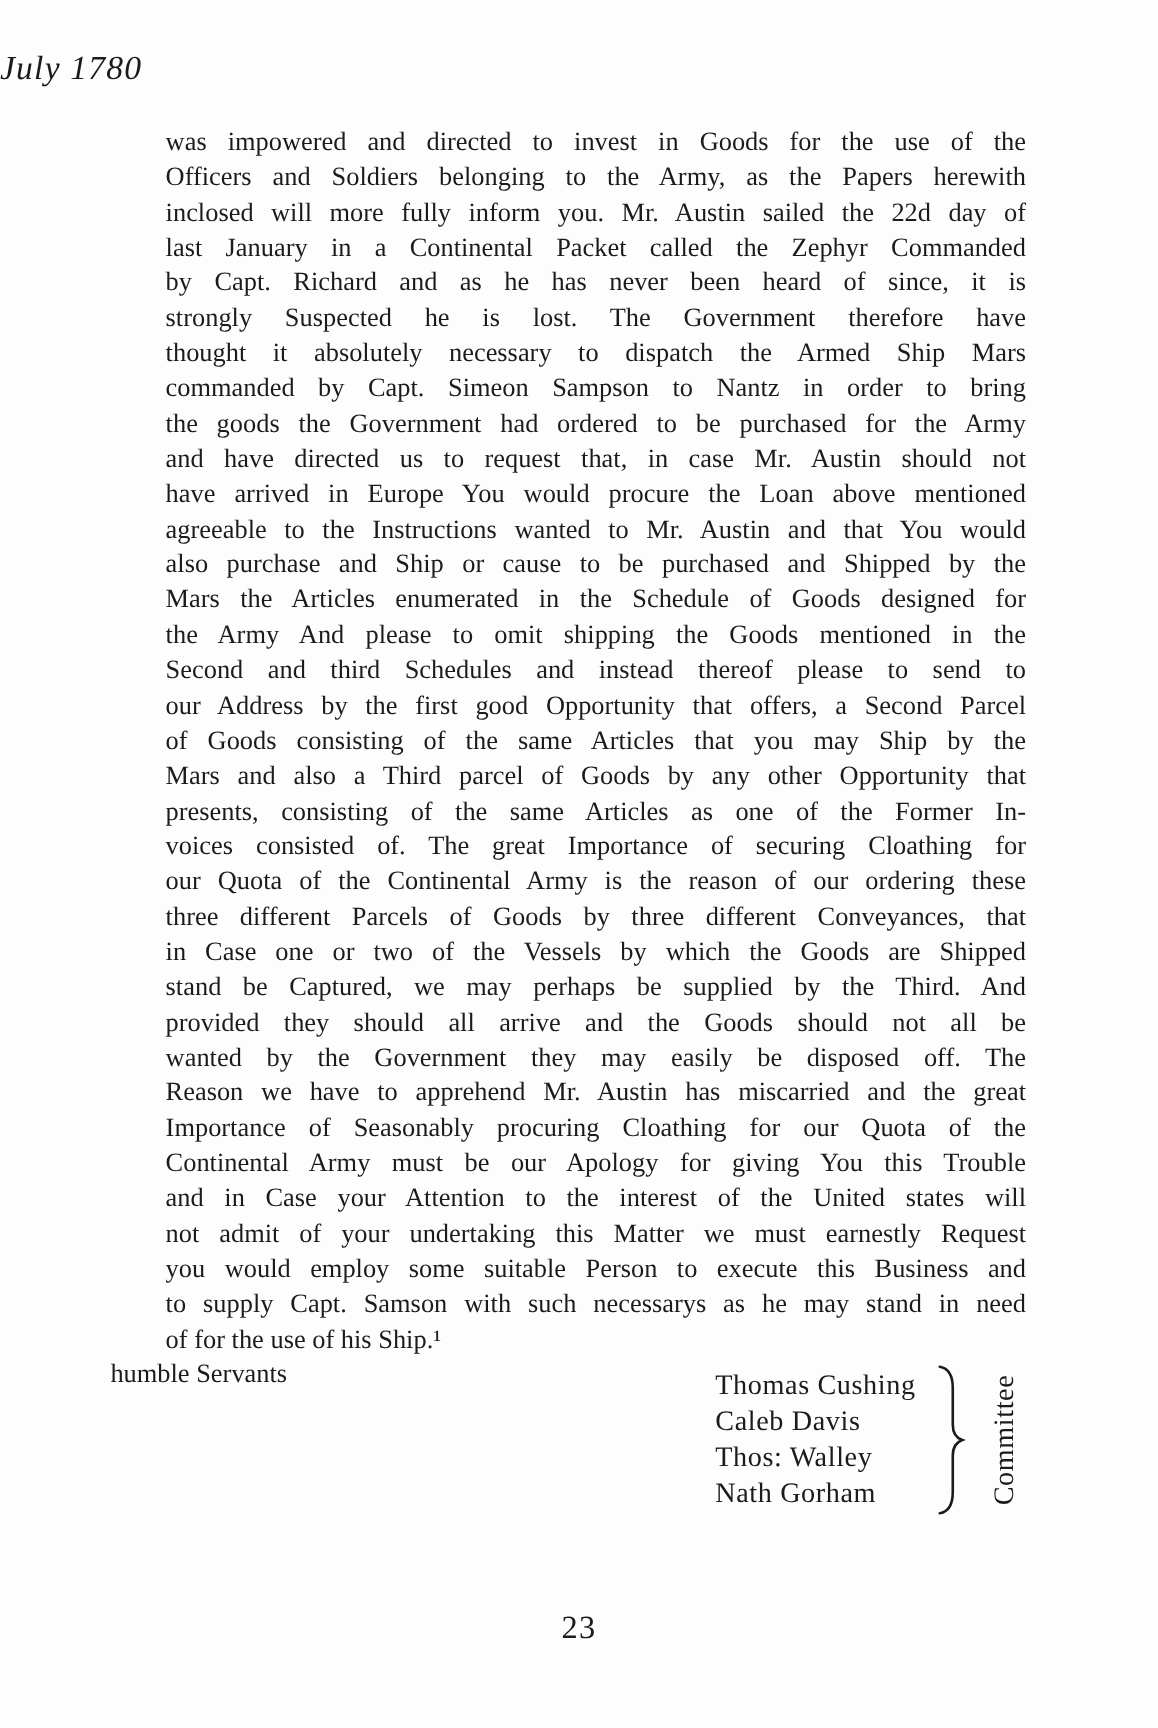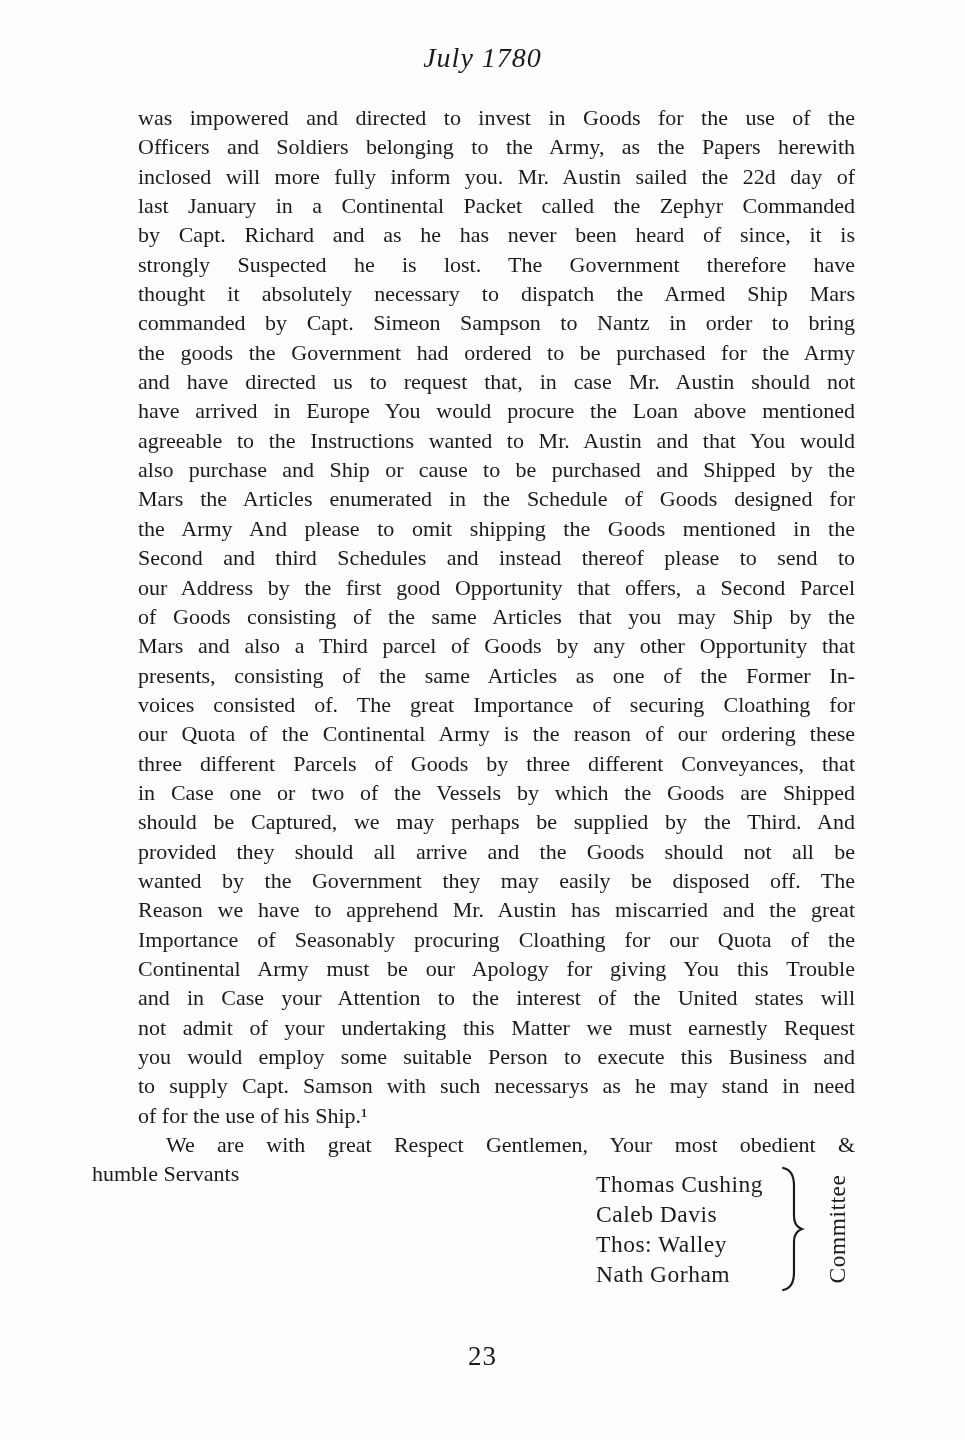--- a/index.html
+++ b/index.html
@@ -13,21 +13,21 @@
     width:965px;height:1440px;
     margin:0 auto;
     background:var(--bg);
     color:var(--text);
     font-family:"Liberation Serif","DejaVu Serif",serif;
     overflow:hidden;
   }
   .heading{
     position:absolute;
     top:42px;left:0;width:100%;
-    text-align:center;
+    text-align:left;
     font-style:italic;
     font-size:28px;
     letter-spacing:1px;
   }
   .body-block{
     position:absolute;
     left:92px;top:103px;width:763px;
     font-size:22px;
     line-height:29.35px;
   }
@@ -118,34 +118,33 @@
         <div class="body-line">the Army And please to omit shipping the Goods mentioned in the</div>
         <div class="body-line">Second and third Schedules and instead thereof please to send to</div>
         <div class="body-line">our Address by the first good Opportunity that offers, a Second Parcel</div>
         <div class="body-line">of Goods consisting of the same Articles that you may Ship by the</div>
         <div class="body-line">Mars and also a Third parcel of Goods by any other Opportunity that</div>
         <div class="body-line">presents, consisting of the same Articles as one of the Former In-</div>
         <div class="body-line">voices consisted of. The great Importance of securing Cloathing for</div>
         <div class="body-line">our Quota of the Continental Army is the reason of our ordering these</div>
         <div class="body-line">three different Parcels of Goods by three different Conveyances, that</div>
         <div class="body-line">in Case one or two of the Vessels by which the Goods are Shipped</div>
-        <div class="body-line">should be Captured, we may perhaps be supplied by the Third. And</div>
+        <div class="body-line">stand be Captured, we may perhaps be supplied by the Third. And</div>
         <div class="body-line">provided they should all arrive and the Goods should not all be</div>
         <div class="body-line">wanted by the Government they may easily be disposed off. The</div>
         <div class="body-line">Reason we have to apprehend Mr. Austin has miscarried and the great</div>
         <div class="body-line">Importance of Seasonably procuring Cloathing for our Quota of the</div>
         <div class="body-line">Continental Army must be our Apology for giving You this Trouble</div>
         <div class="body-line">and in Case your Attention to the interest of the United states will</div>
         <div class="body-line">not admit of your undertaking this Matter we must earnestly Request</div>
         <div class="body-line">you would employ some suitable Person to execute this Business and</div>
         <div class="body-line">to supply Capt. Samson with such necessarys as he may stand in need</div>
         <div class="body-line line-last">of for the use of his Ship.¹</div>
       </div>
 
-    <div class="body-line closing-line1">We are with great Respect Gentlemen, Your most obedient &amp;</div>
 
     <div class="closing-row">
       <div class="closing-line2">humble Servants</div>
 
       <div class="signature-block">
         <div class="sig-names">
             <div class="sig-name">Thomas Cushing</div>
             <div class="sig-name">Caleb Davis</div>
             <div class="sig-name">Thos: Walley</div>
             <div class="sig-name">Nath Gorham</div>

